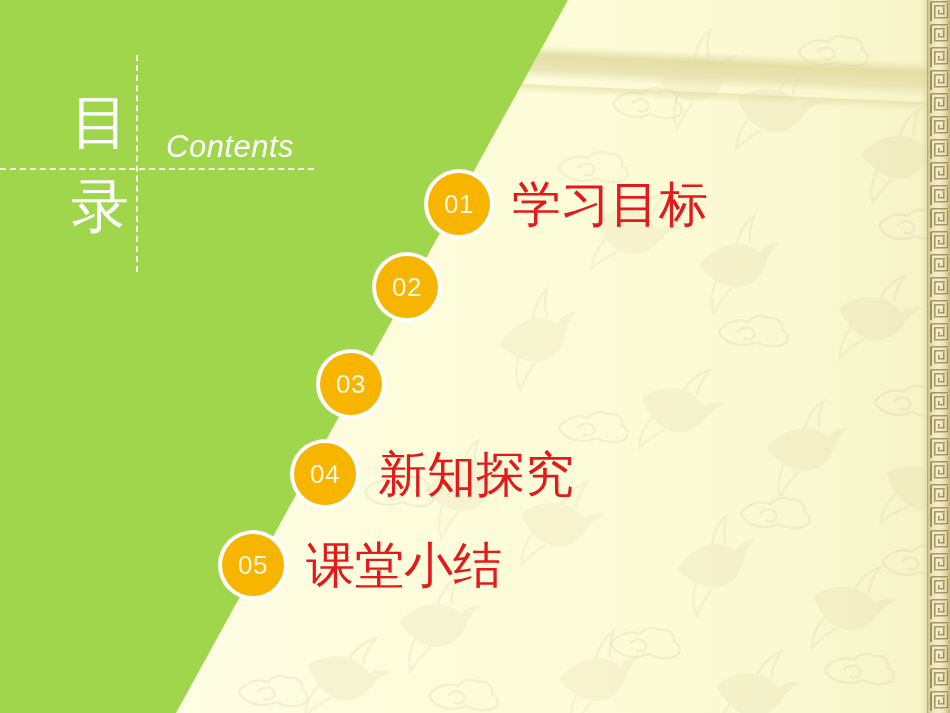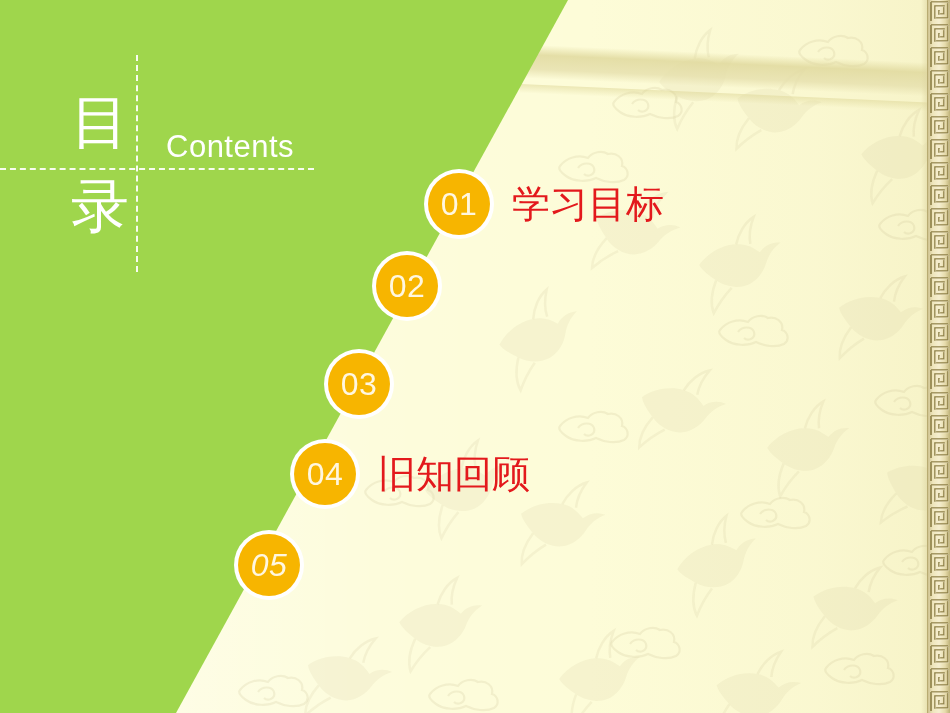--- a/index.html
+++ b/index.html
@@ -148,20 +148,21 @@
   .cn-title span { display: block; }
   .en-title {
     position: absolute;
     left: 166px;
     top: 129px;
     color: #ffffff;
     font-size: 31px;
     font-weight: 300;
     letter-spacing: 0.5px;
     font-family: "Liberation Sans", sans-serif;
+    font-style: italic;
   }
 
   
   .menu {
     position: absolute;
     left: 0; top: 0;
     width: 950px;
     height: 713px;
   }
   .menu-item {
@@ -176,41 +177,41 @@
     width: 62px;
     height: 62px;
     flex: 0 0 62px;
     border-radius: 50%;
     background: #f7b500;
     box-shadow: 0 0 0 4px #ffffff;
     display: flex;
     align-items: center;
     justify-content: center;
     color: #fff7e0;
-    font-size: 32px;
+    font-size: 26px;
     font-weight: 400;
     letter-spacing: 0.5px;
     font-family: "Liberation Sans", sans-serif;
   }
   .item-label {
     margin-left: 22px;
     color: #e3191c;
-    font-size: 38px;
+    font-size: 49px;
     line-height: 1;
     white-space: nowrap;
     font-family: "DejaVu Sans", "Liberation Sans", sans-serif;
     font-weight: 400;
   }
 
   
   .row-1 { left: 428px; top: 168px; }
-  .row-2 { left: 376px; top: 250px; }
-  .row-3 { left: 328px; top: 348px; }
+  .row-2 { left: 376px; top: 256px; flex-direction: column; }
+  .row-3 { left: 320px; top: 348px; }
   .row-4 { left: 294px; top: 438px; }
-  .row-5 { left: 238px; top: 529px; font-style: italic; }
+  .row-5 { left: 222px; top: 529px; }
 </style>
 </head>
 <body>
 
 <div id="slide">
 
   <div class="paper-base"></div>
 
   <svg class="watermark" width="950" height="713" viewBox="0 0 950 713" aria-hidden="true">
     <defs>
@@ -290,25 +291,26 @@
     <div class="menu-item row-2">
       <div class="badge">02</div>
     </div>
 
     <div class="menu-item row-3">
       <div class="badge">03</div>
     </div>
 
     <div class="menu-item row-4">
       <div class="badge">04</div>
-      <div class="item-label">旧知回顾</div>
+      <div class="item-label">新知探究</div>
     </div>
 
     <div class="menu-item row-5">
       <div class="badge">05</div>
+      <div class="item-label">课堂小结</div>
     </div>
 
   </div>
 
   <div class="border-gutter"></div>
   <div class="right-border" id="right-border">
       <svg class="gk" width="23" height="23" viewBox="0 0 23 23" style="top: 0px;">
         <path d="M3 2 H20 M3 2 V21 M20 2 V18 H7 V6 H16 V14 H11 V10" fill="none" stroke="#8d7f46" stroke-width="1.6"></path>
         <path d="M3 2 H20 M20 2 V18 H7 V6 H16 V14 H11 V10" fill="none" stroke="#fdf6da" stroke-width="0.5" transform="translate(0.7,0.7)"></path>
       </svg>

